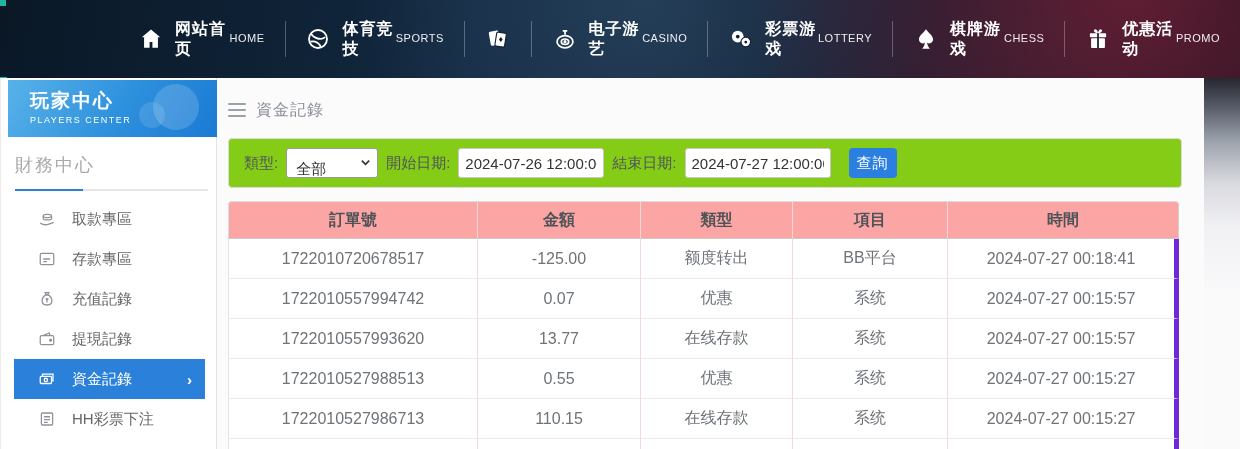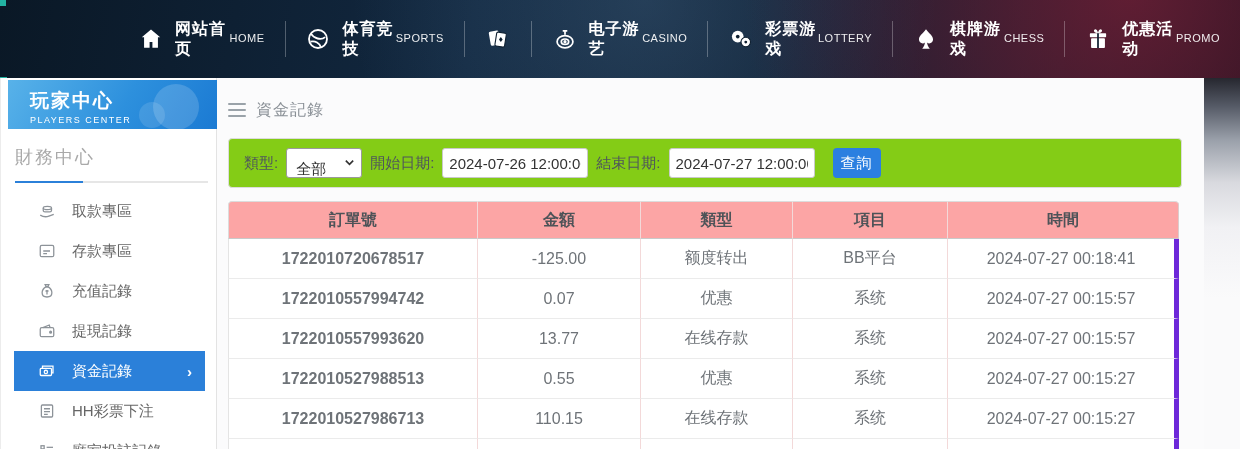--- a/index.html
+++ b/index.html
@@ -39,21 +39,21 @@
   .bg-strip {
     position:absolute; top:78px; right:0; width:36px; height:371px;
     background:linear-gradient(180deg,#26272f 0px,#555a66 28px,#9aa0aa 62px,#d9dadf 105px,#f1f1f4 150px,#fafafb 220px,#fafafb 100%);
   }
   
   .sidebar {
     width:217px; background:#fff; border-right:1px solid #e3e3e3;
     border-left:1px solid #ececec; position:relative; flex:0 0 auto;
   }
   .sb-header {
-    margin:2px 0 0 7px; height:49px; width:209px;
+    margin:2px 0 0 7px; height:57px; width:209px;
     background:linear-gradient(120deg,#58b2e9 0%,#2d90dd 55%,#1b7ad3 100%);
     color:#fff; padding:8px 0 4px 22px; position:relative; overflow:hidden;
   }
   .sb-header .deco1 { position:absolute; right:18px; top:4px; width:46px; height:46px;
     border-radius:50%; background:rgba(255,255,255,.16); }
   .sb-header .deco2 { position:absolute; right:52px; top:22px; width:26px; height:26px;
     border-radius:50%; background:rgba(255,255,255,.12); }
   .sb-title { font-size:19px; font-weight:bold; letter-spacing:2px; }
   .sb-sub { font-size:9px; letter-spacing:1.5px; margin-top:1px; }
   .sb-section { padding:16px 10px 0 14px; }
@@ -77,21 +77,21 @@
   .bc-icon i { display:block; height:2px; background:#9aa2a9; border-radius:1px; }
   .bc-title { font-size:16px; color:#8a9096; letter-spacing:1px; }
   .filterbar {
     height:50px; border:1px solid #dcdcdc; border-radius:4px; background:#84cc16;
     display:flex; align-items:center; padding-left:15px; gap:8px;
   }
   .f-label { font-size:15px; color:#4f565c; }
   .select-wrap { position:relative; }
   .type-select {
     -webkit-appearance:none; appearance:none;
-    width:76px; height:30px; border:1px solid #9a9a9a; border-radius:3px;
+    width:92px; height:30px; border:1px solid #9a9a9a; border-radius:3px;
     background:#fff; font-size:15px; color:#333; padding:11px 22px 0 9px;
     font-family:inherit;
   }
   .select-caret { position:absolute; right:7px; top:9px; pointer-events:none; color:#333; }
   .select-caret svg { display:block; }
   .date-input {
     width:146px; height:30px; border:1px solid #c9c9c9; border-radius:3px;
     background:#fff; font-size:15px; color:#333; padding:0 6px; font-family:inherit;
   }
   .search-btn {
@@ -109,21 +109,21 @@
   }
   .funds-table th {
     background:#fca5a5; color:#4e5358; font-weight:bold; height:38px;
     border-top:1px solid #dcdcdc; border-bottom:1px solid #c9c9c9;
   }
   .funds-table th:first-child { border-left:1px solid #dcdcdc; border-top-left-radius:4px; }
   .funds-table th:last-child { border-top-right-radius:4px; border-right:1px solid #dccccc; }
   .funds-table td {
     color:#6e7378; height:40px; border-bottom:1px solid #ebebeb;
   }
-  .funds-table td:first-child { border-left:1px solid #e4e4e4;font-weight:bold; }
+  .funds-table td:first-child { border-left:1px solid #e4e4e4; }
   .funds-table td:last-child { border-right:5px solid #6d28d9; }
   .col-order { width:250px; } .col-amount { width:163px; } .col-type { width:152px; }
   .col-item { width:155px; } .col-time { width:231px; }
 </style>
 </head>
 <body>
 
 <div class="bg-strip"></div>
 
 <header class="navbar">

